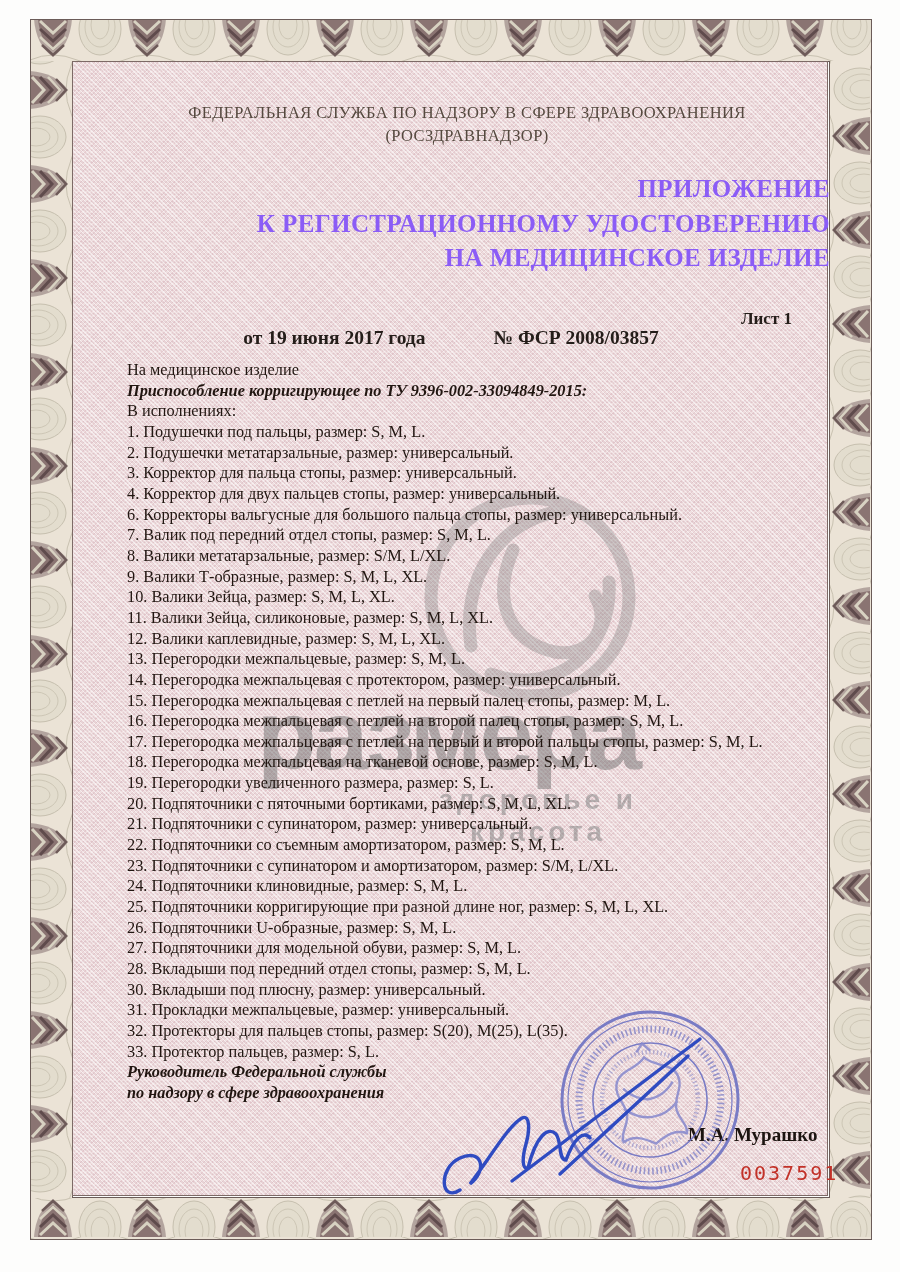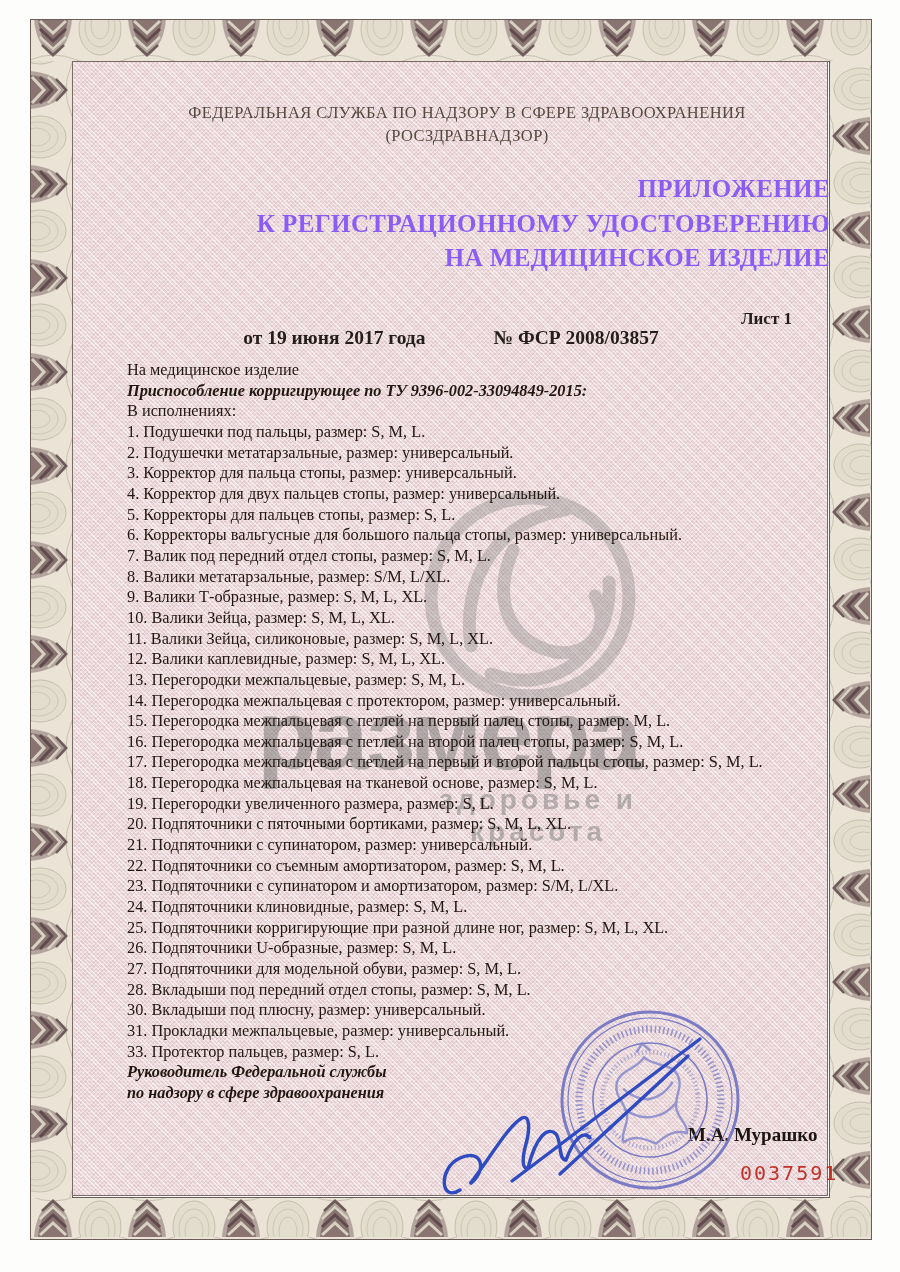--- a/index.html
+++ b/index.html
@@ -126,21 +126,20 @@
 
     <div class="body-text">
       <div>На медицинское изделие</div>
       <div class="bold">Приспособление корригирующее по ТУ 9396-002-33094849-2015:</div>
       <div>В исполнениях:</div>
       <div>
           <div>1. Подушечки под пальцы, размер: S, M, L.</div>
           <div>2. Подушечки метатарзальные, размер: универсальный.</div>
           <div>3. Корректор для пальца стопы, размер: универсальный.</div>
           <div>4. Корректор для двух пальцев стопы, размер: универсальный.</div>
-          <div>5. Корректоры для пальцев стопы, размер: S, L.</div>
           <div>6. Корректоры вальгусные для большого пальца стопы, размер: универсальный.</div>
           <div>7. Валик под передний отдел стопы, размер: S, M, L.</div>
           <div>8. Валики метатарзальные, размер: S/M, L/XL.</div>
           <div>9. Валики Т-образные, размер: S, M, L, XL.</div>
           <div>10. Валики Зейца, размер: S, M, L, XL.</div>
           <div>11. Валики Зейца, силиконовые, размер: S, M, L, XL.</div>
           <div>12. Валики каплевидные, размер: S, M, L, XL.</div>
           <div>13. Перегородки межпальцевые, размер: S, M, L.</div>
           <div>14. Перегородка межпальцевая с протектором, размер: универсальный.</div>
           <div>15. Перегородка межпальцевая с петлей на первый палец стопы, размер: M, L.</div>
@@ -152,20 +151,21 @@
           <div>21. Подпяточники с супинатором, размер: универсальный.</div>
           <div>22. Подпяточники со съемным амортизатором, размер: S, M, L.</div>
           <div>23. Подпяточники с супинатором и амортизатором, размер: S/M, L/XL.</div>
           <div>24. Подпяточники клиновидные, размер: S, M, L.</div>
           <div>25. Подпяточники корригирующие при разной длине ног, размер: S, M, L, XL.</div>
           <div>26. Подпяточники U-образные, размер: S, M, L.</div>
           <div>27. Подпяточники для модельной обуви, размер: S, M, L.</div>
           <div>28. Вкладыши под передний отдел стопы, размер: S, M, L.</div>
           <div>30. Вкладыши под плюсну, размер: универсальный.</div>
           <div>31. Прокладки межпальцевые, размер: универсальный.</div>
+          <div>32. Протекторы для пальцев стопы, размер: S(20), M(25), L(35).</div>
           <div>33. Протектор пальцев, размер: S, L.</div>
         </div>
       <div class="bold">Руководитель Федеральной службы</div>
       <div class="bold">по надзору в сфере здравоохранения</div>
     </div>
 
     <div class="name">М.А. Мурашко</div>
     <div class="serial">0037591</div>
 
     <svg class="stamp" width="190" height="190" viewBox="0 0 190 190">

